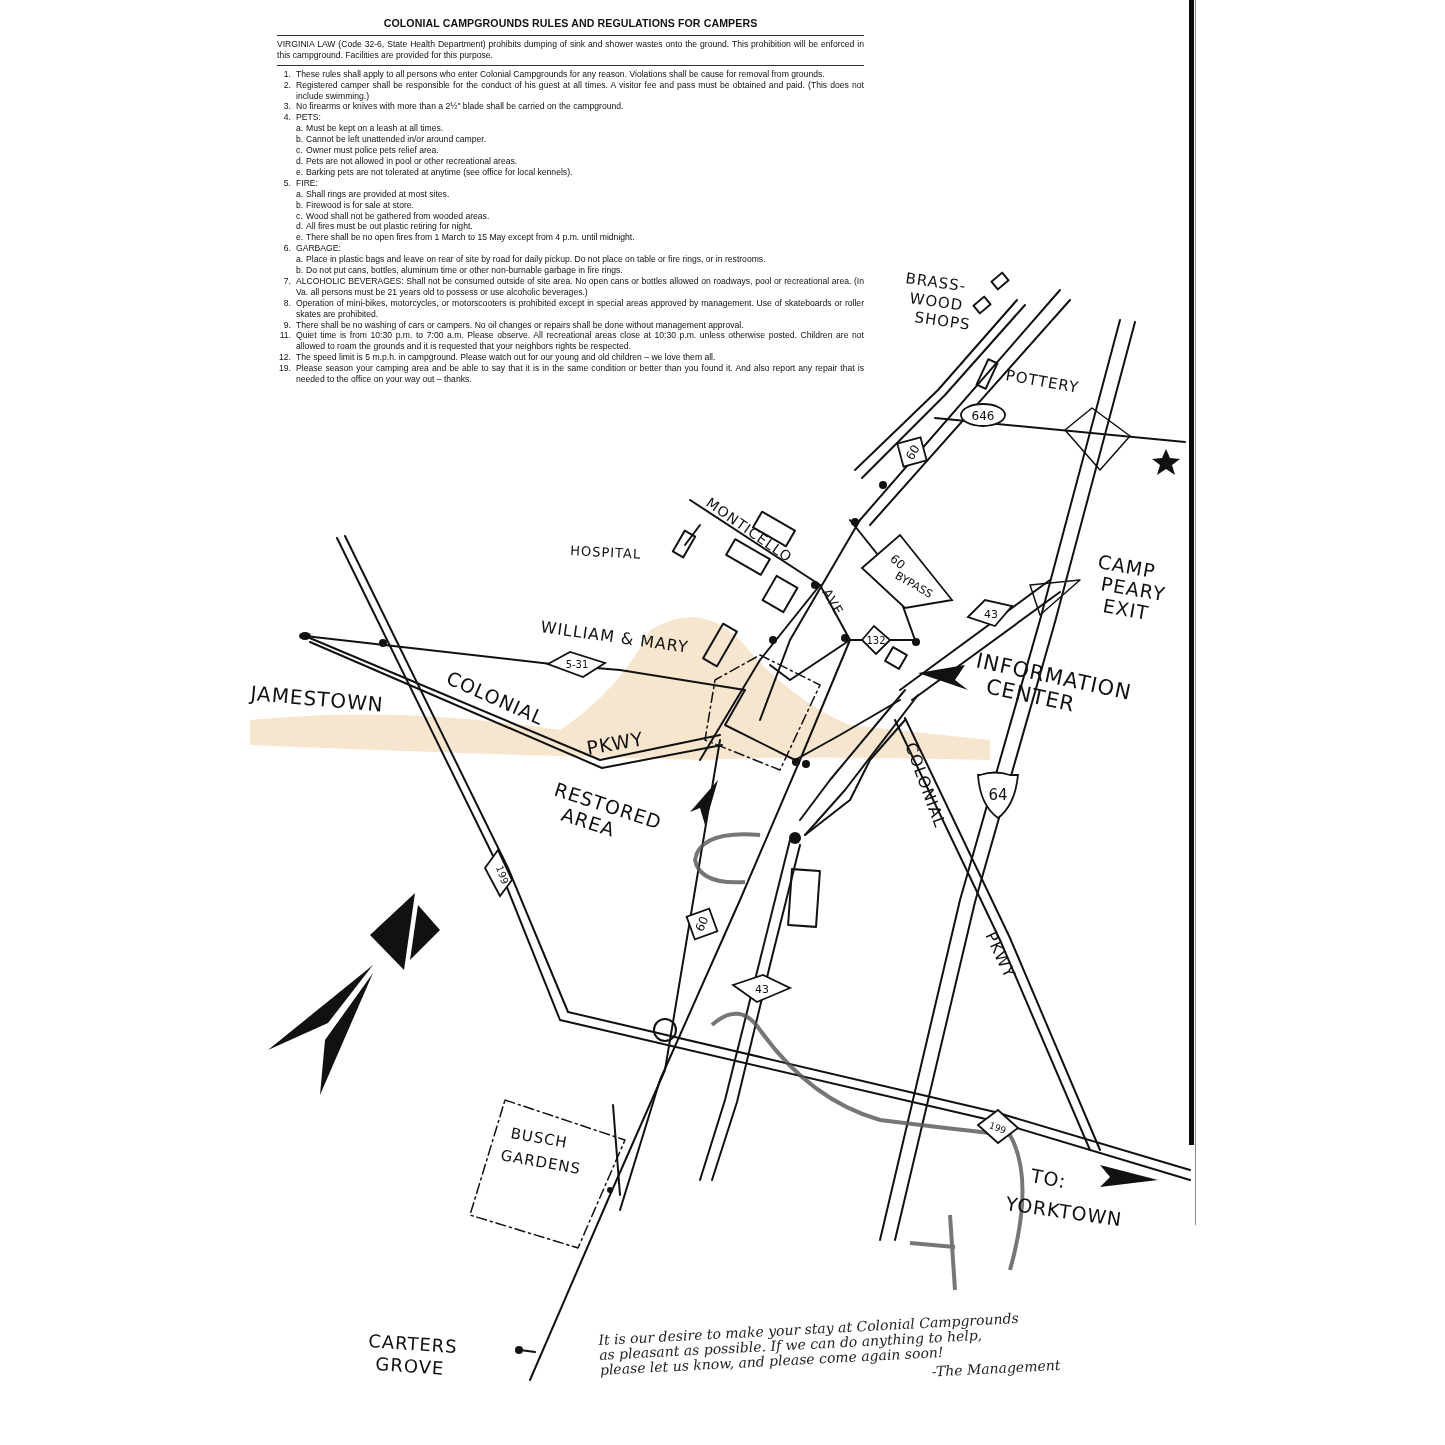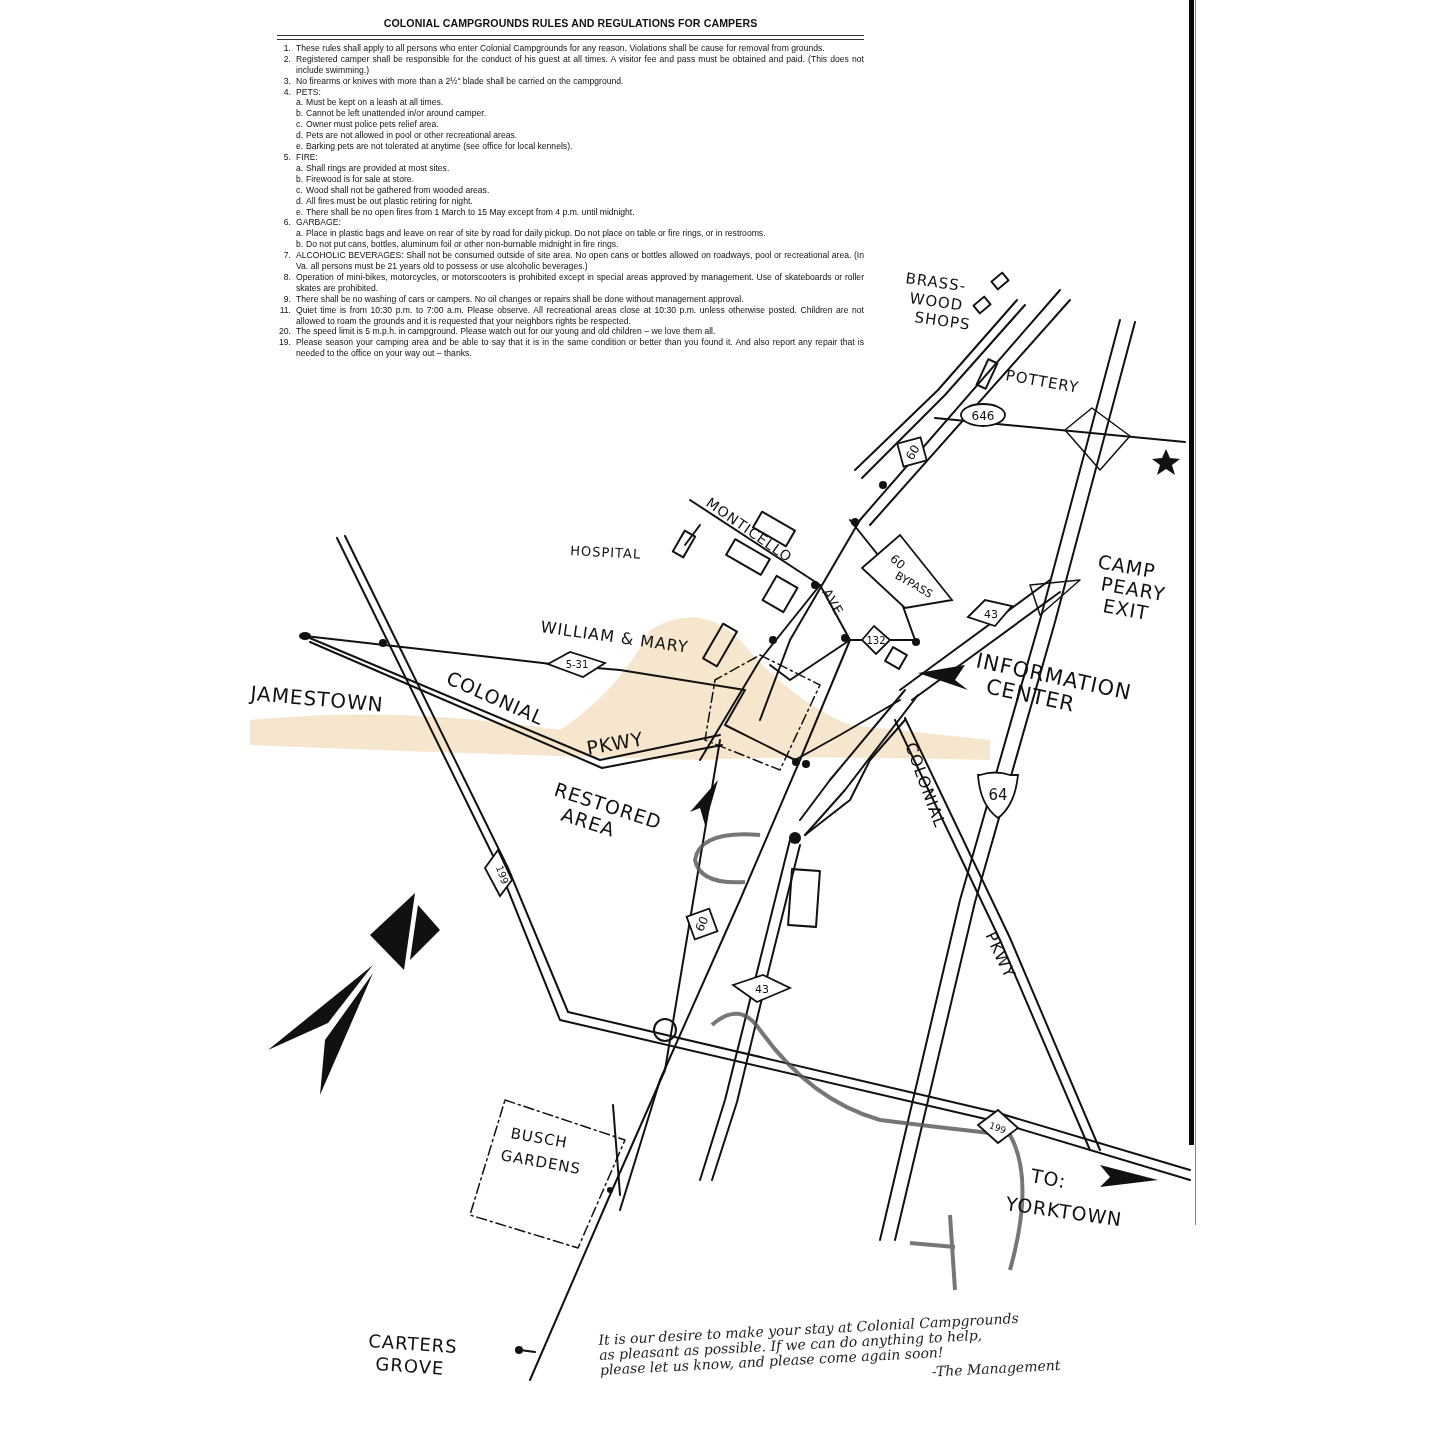--- a/index.html
+++ b/index.html
@@ -25,45 +25,46 @@
 <body>
 
 <div class="page">
 
   <div class="right-border"></div>
   <div class="right-border-thin"></div>
 
   <div class="rules">
     <h1>COLONIAL CAMPGROUNDS RULES AND REGULATIONS FOR CAMPERS</h1>
     <hr>
+    <p class="law">VIRGINIA LAW (Code 32-6, State Health Department) prohibits dumping of sink and shower wastes onto the ground. This prohibition will be enforced in this campground. Facilities are provided for this purpose.</p>
     <hr>
     <div id="rules-list">
         <p class="rule"><span class="num">1.</span><span>These rules shall apply to all persons who enter Colonial Campgrounds for any reason. Violations shall be cause for removal from grounds.</span></p>
         <p class="rule"><span class="num">2.</span><span>Registered camper shall be responsible for the conduct of his guest at all times. A visitor fee and pass must be obtained and paid. (This does not include swimming.)</span></p>
         <p class="rule"><span class="num">3.</span><span>No firearms or knives with more than a 2½" blade shall be carried on the campground.</span></p>
         <p class="rule"><span class="num">4.</span><span>PETS:</span></p>
         <p class="sub"><span class="num">a.</span><span>Must be kept on a leash at all times.</span></p>
         <p class="sub"><span class="num">b.</span><span>Cannot be left unattended in/or around camper.</span></p>
         <p class="sub"><span class="num">c.</span><span>Owner must police pets relief area.</span></p>
         <p class="sub"><span class="num">d.</span><span>Pets are not allowed in pool or other recreational areas.</span></p>
         <p class="sub"><span class="num">e.</span><span>Barking pets are not tolerated at anytime (see office for local kennels).</span></p>
         <p class="rule"><span class="num">5.</span><span>FIRE:</span></p>
         <p class="sub"><span class="num">a.</span><span>Shall rings are provided at most sites.</span></p>
         <p class="sub"><span class="num">b.</span><span>Firewood is for sale at store.</span></p>
         <p class="sub"><span class="num">c.</span><span>Wood shall not be gathered from wooded areas.</span></p>
         <p class="sub"><span class="num">d.</span><span>All fires must be out plastic retiring for night.</span></p>
         <p class="sub"><span class="num">e.</span><span>There shall be no open fires from 1 March to 15 May except from 4 p.m. until midnight.</span></p>
         <p class="rule"><span class="num">6.</span><span>GARBAGE:</span></p>
         <p class="sub"><span class="num">a.</span><span>Place in plastic bags and leave on rear of site by road for daily pickup. Do not place on table or fire rings, or in restrooms.</span></p>
-        <p class="sub"><span class="num">b.</span><span>Do not put cans, bottles, aluminum foil or other non-burnable midnight in fire rings.</span></p>
+        <p class="sub"><span class="num">b.</span><span>Do not put cans, bottles, aluminum time or other non-burnable garbage in fire rings.</span></p>
         <p class="rule"><span class="num">7.</span><span>ALCOHOLIC BEVERAGES: Shall not be consumed outside of site area. No open cans or bottles allowed on roadways, pool or recreational area. (In Va. all persons must be 21 years old to possess or use alcoholic beverages.)</span></p>
         <p class="rule"><span class="num">8.</span><span>Operation of mini-bikes, motorcycles, or motorscooters is prohibited except in special areas approved by management. Use of skateboards or roller skates are prohibited.</span></p>
         <p class="rule"><span class="num">9.</span><span>There shall be no washing of cars or campers. No oil changes or repairs shall be done without management approval.</span></p>
         <p class="rule"><span class="num">11.</span><span>Quiet time is from 10:30 p.m. to 7:00 a.m. Please observe. All recreational areas close at 10:30 p.m. unless otherwise posted. Children are not allowed to roam the grounds and it is requested that your neighbors rights be respected.</span></p>
-        <p class="rule"><span class="num">20.</span><span>The speed limit is 5 m.p.h. in campground. Please watch out for our young and old children – we love them all.</span></p>
+        <p class="rule"><span class="num">12.</span><span>The speed limit is 5 m.p.h. in campground. Please watch out for our young and old children – we love them all.</span></p>
         <p class="rule"><span class="num">19.</span><span>Please season your camping area and be able to say that it is in the same condition or better than you found it. And also report any repair that is needed to the office on your way out – thanks.</span></p>
       </div>
   </div>
 
   <svg class="map" width="1445" height="1445" viewBox="0 0 1445 1445">
 
     <g opacity="0.55">
       <path d="M250,720 Q400,705 560,730 Q620,690 650,630 Q700,600 740,640 Q790,700 850,725 L990,740 L990,760 Q800,755 700,760 Q500,755 250,745 Z" fill="#f0d2a6"></path>
     </g>
 

